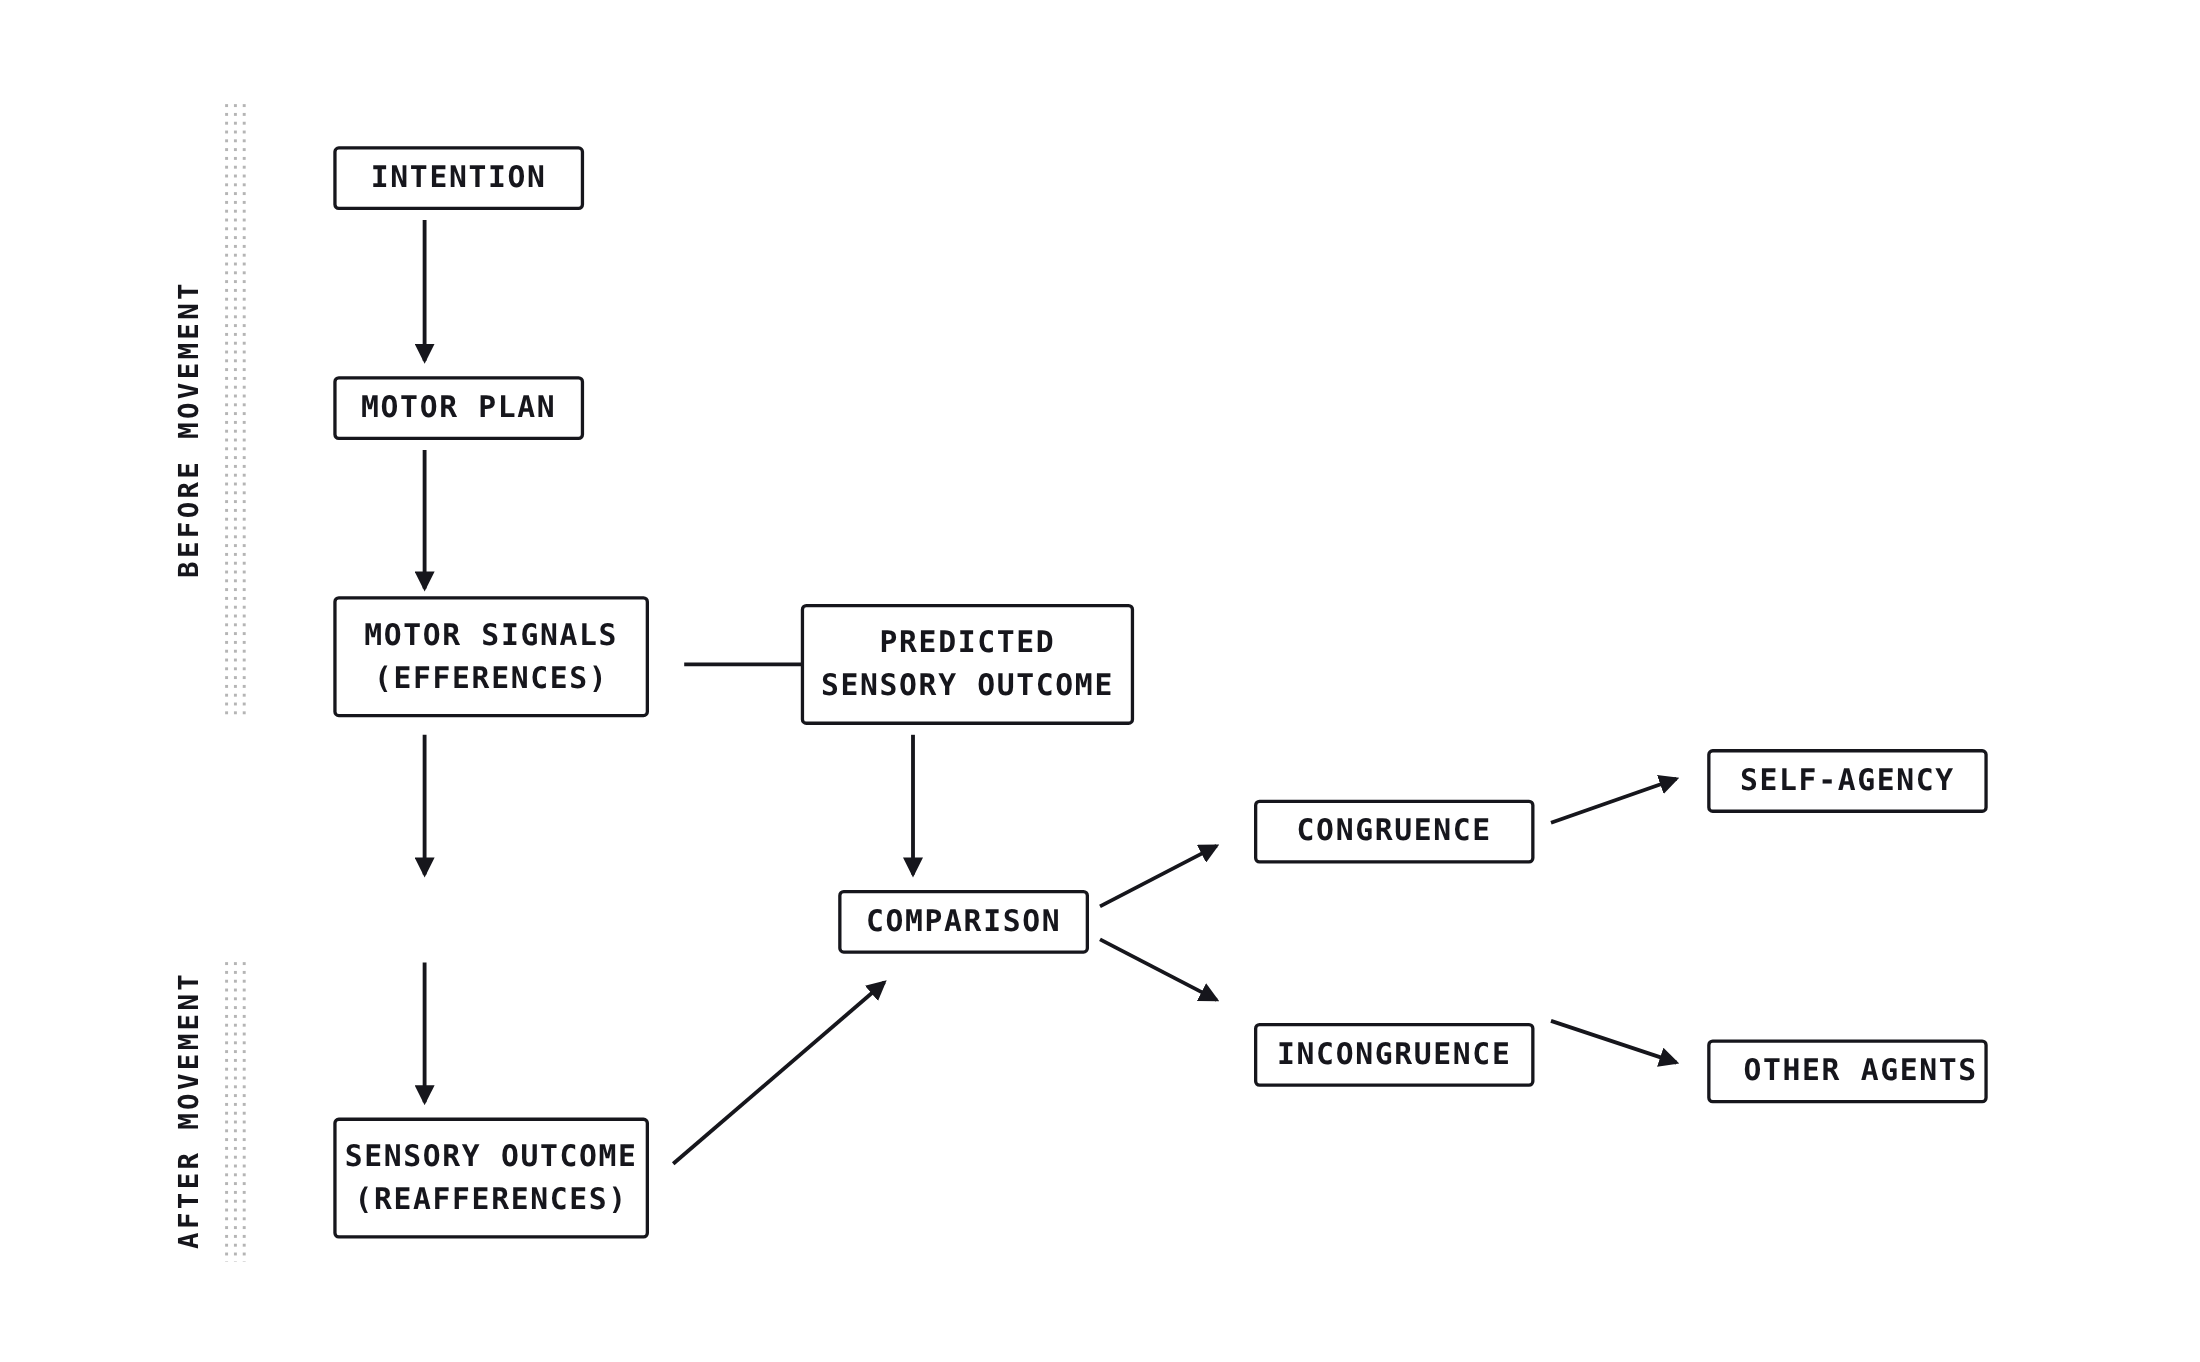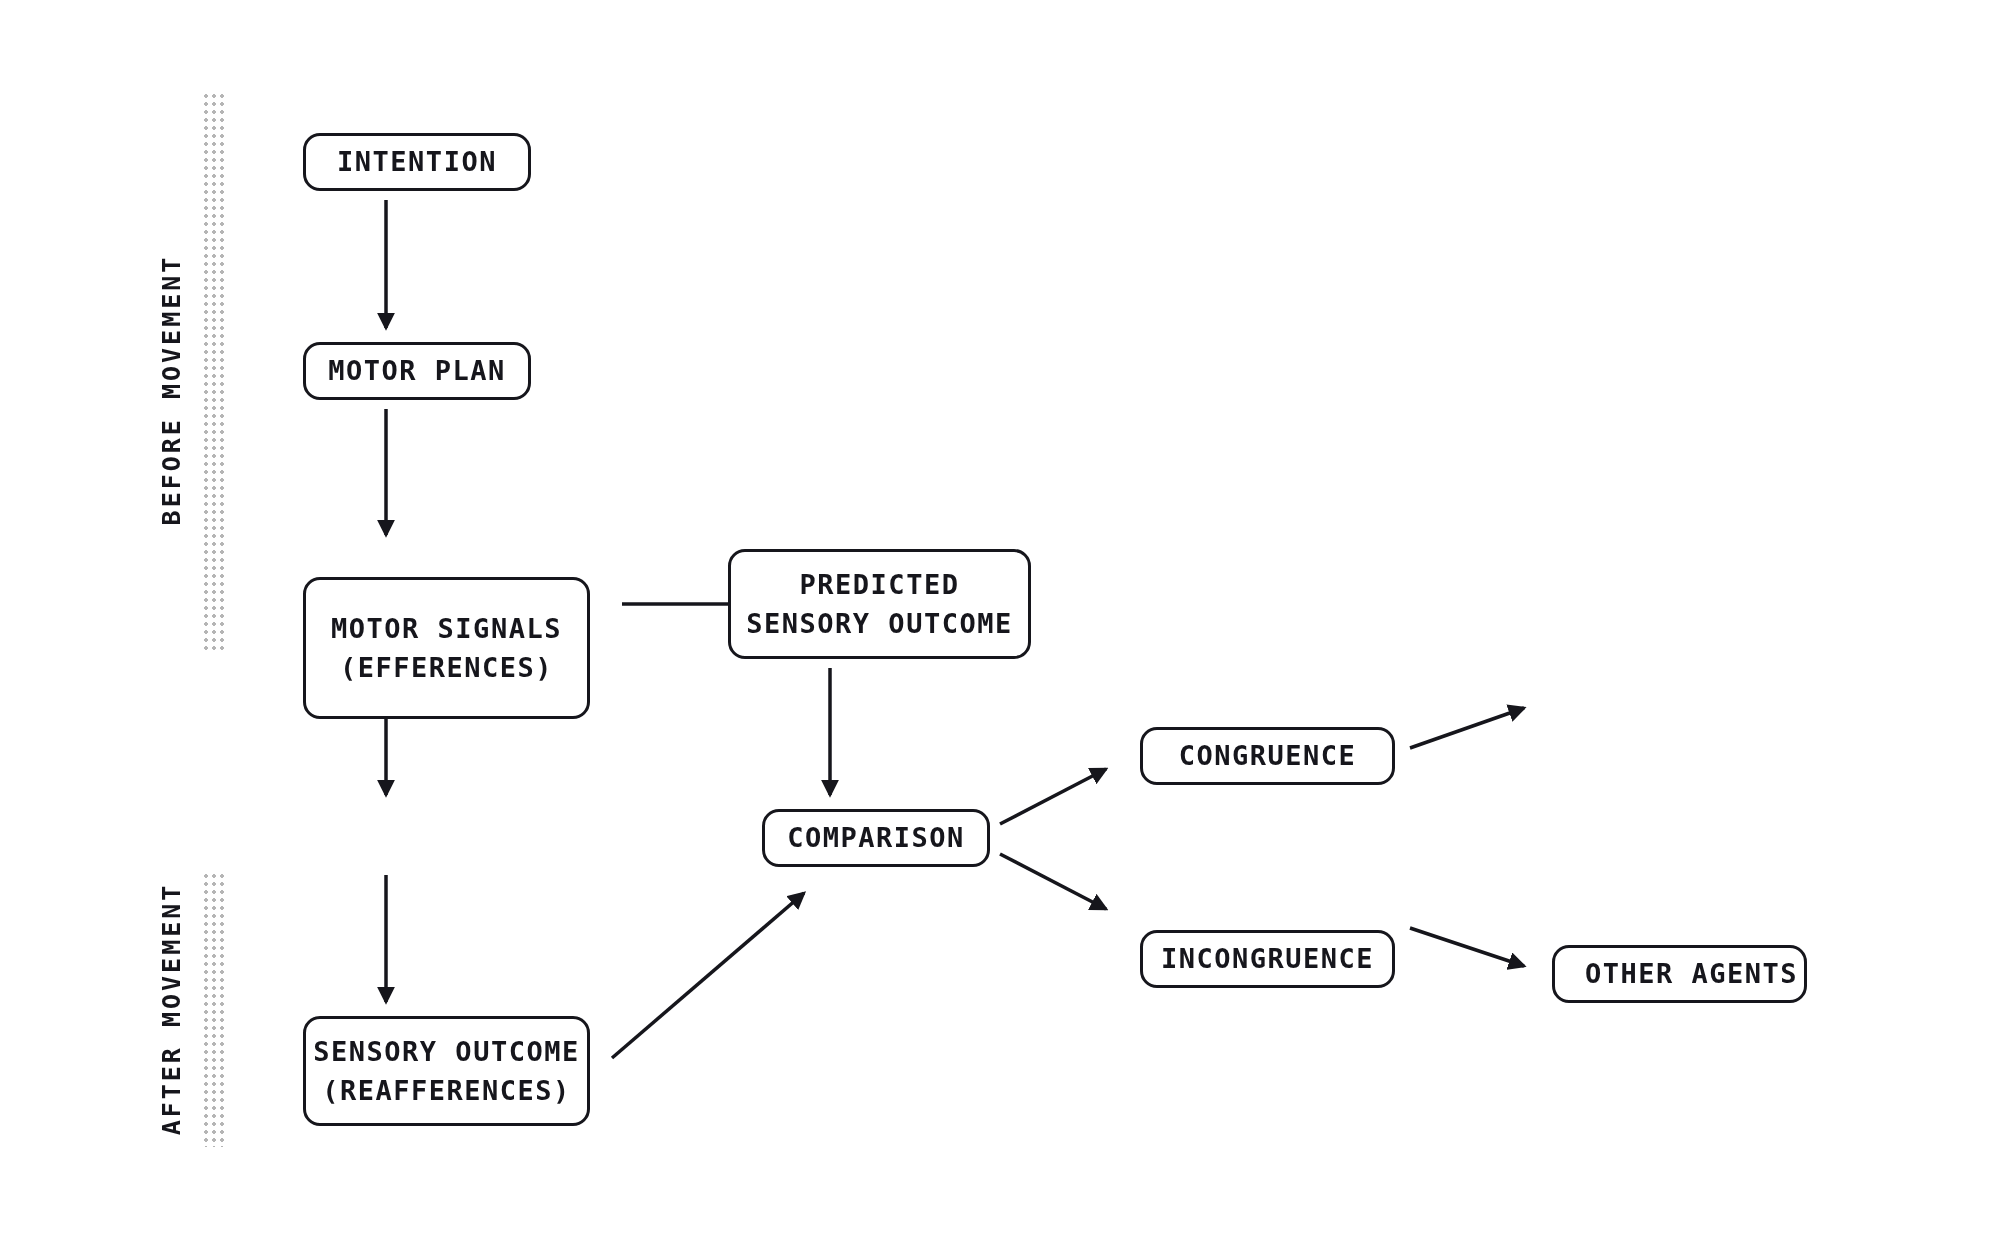--- a/index.html
+++ b/index.html
@@ -39,38 +39,38 @@
     color: #16161c;
   }
   #pl-before { left: 2px;  top: 374px; }
   #pl-after  { left: 2px;  top: 993px; }
 
   
   .node {
     position: absolute;
     background: #ffffff;
     border: 3px solid #16161c;
-    border-radius: 17px;
+    border-radius: 5px;
     display: flex;
     align-items: center;
     justify-content: center;
     box-sizing: border-box;
   }
   .node-label {
     font-size: 27px;
     font-weight: 600;
     letter-spacing: 1.5px;
     text-align: center;
     white-space: pre-line;
     line-height: 1.45;
   }
 
   #n-intention      { left: 303px;  top: 133px;  width: 228px; height: 58px;  }
   #n-motor-plan     { left: 303px;  top: 342px;  width: 228px; height: 58px;  }
-  #n-motor-signals  { left: 303px;  top: 577px;  width: 287px; height: 142px; }
+  #n-motor-signals  { left: 303px;  top: 542px;  width: 287px; height: 110px; }
   #n-predicted      { left: 728px;  top: 549px;  width: 303px; height: 110px; }
   #n-movement       { left: 303px;  top: 809px;  width: 228px; height: 58px;  }
   #n-sensory        { left: 303px;  top: 1016px; width: 287px; height: 110px; }
   #n-comparison     { left: 762px;  top: 809px;  width: 228px; height: 58px;  }
   #n-congruence     { left: 1140px; top: 727px;  width: 255px; height: 58px;  }
   #n-incongruence   { left: 1140px; top: 890px;  width: 255px; height: 58px; margin-top: 40px;  }
   #n-self-agency    { left: 1552px; top: 681px;  width: 255px; height: 58px;  }
   #n-other-agents   { left: 1552px; top: 945px;  width: 255px; height: 58px; padding-left: 24px;  }
 
   .arrow-layer {
@@ -141,18 +141,21 @@
   </div>
 
   <div class="node" id="n-congruence">
     <span class="node-label">CONGRUENCE</span>
   </div>
 
   <div class="node" id="n-incongruence">
     <span class="node-label">INCONGRUENCE</span>
   </div>
 
+  <div class="node" id="n-self-agency">
+    <span class="node-label">SELF-AGENCY</span>
+  </div>
 
   <div class="node" id="n-other-agents">
     <span class="node-label">OTHER AGENTS</span>
   </div>
 
 </div>
 
 </body></html>

